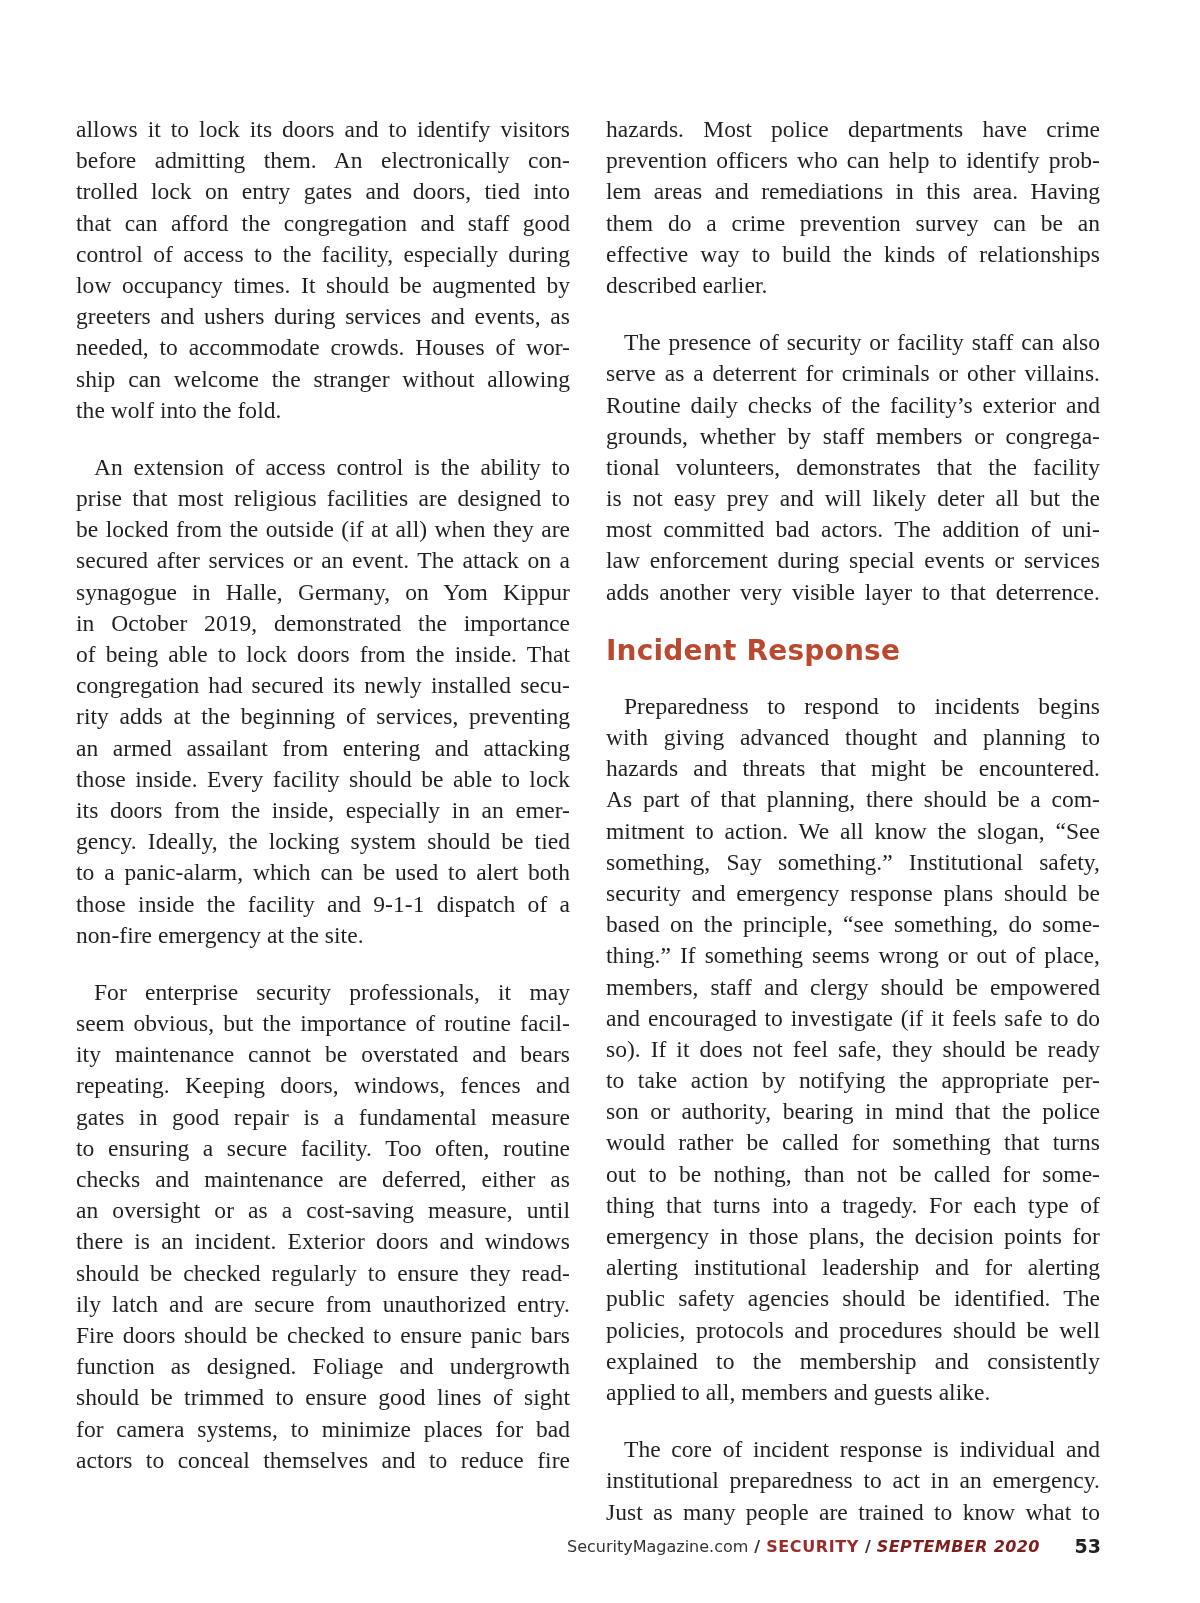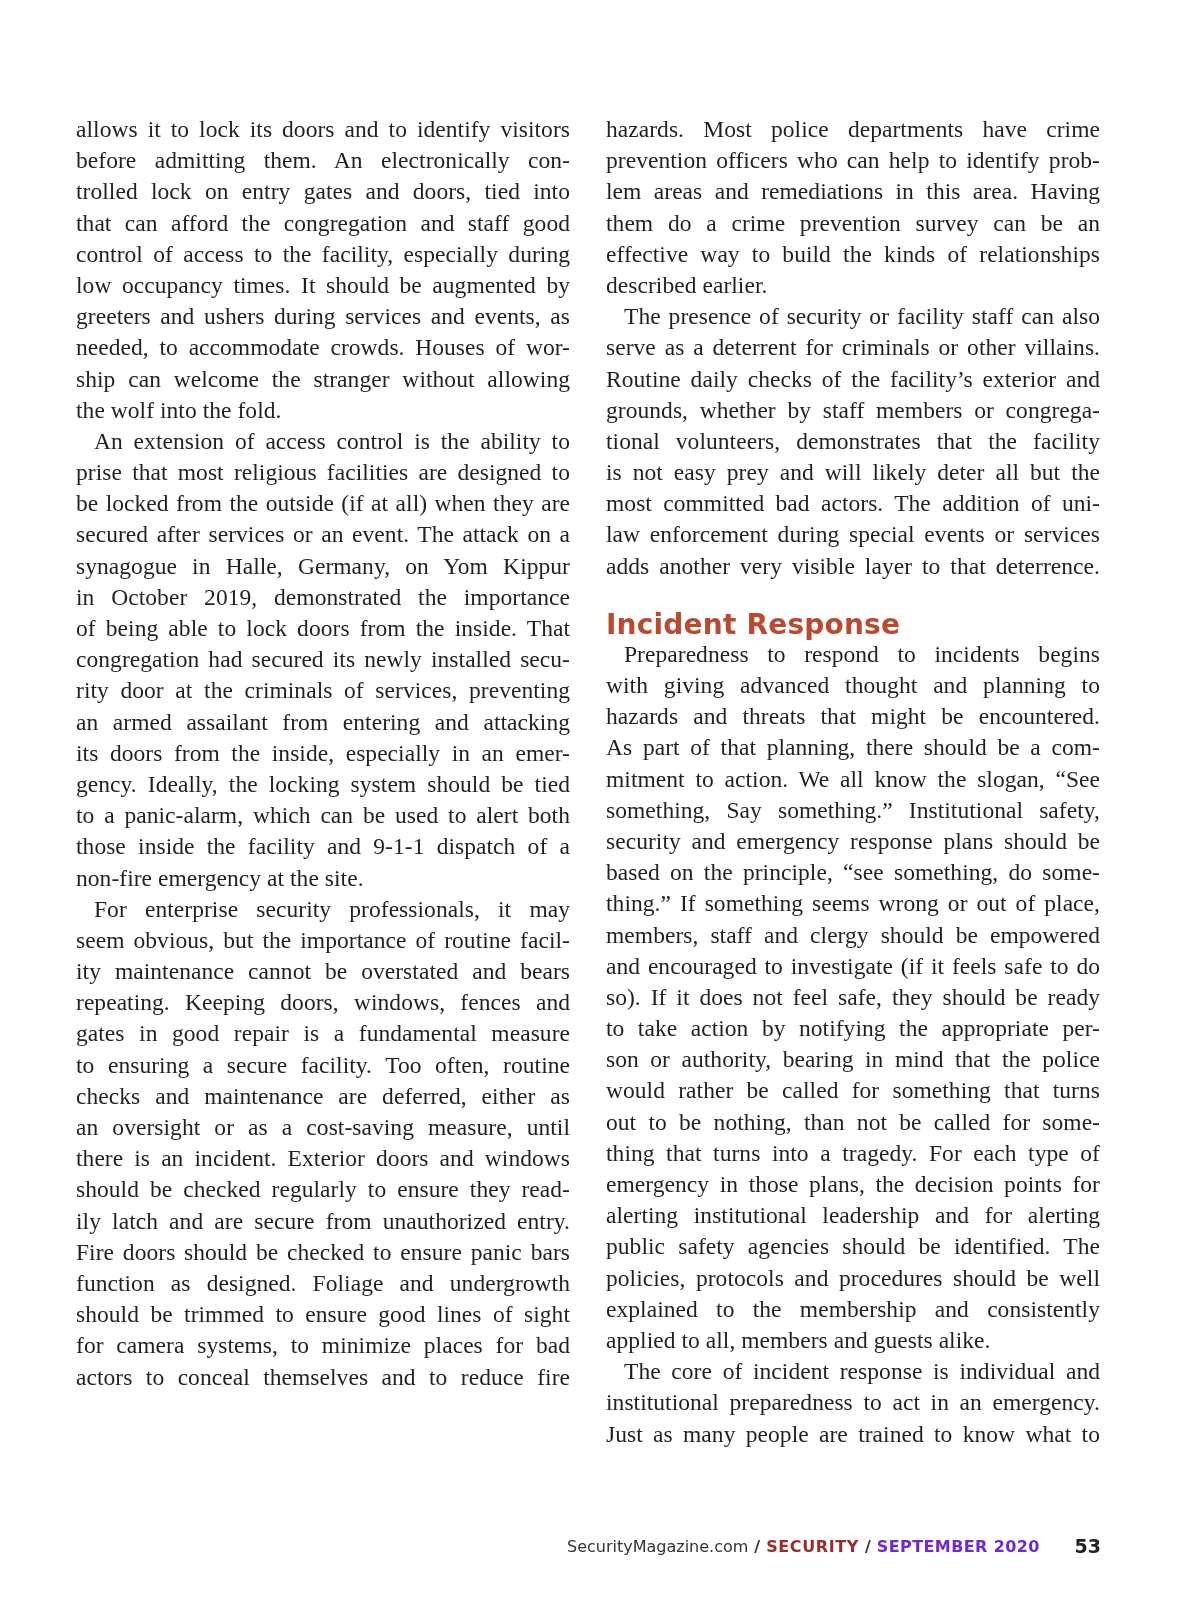--- a/index.html
+++ b/index.html
@@ -30,20 +30,21 @@
       white-space: nowrap;
       text-align: justify;
       text-align-last: justify;
       letter-spacing: 0.05px;
     }
     .line.last {
       text-align-last: left;
     }
     .line.indent {
       padding-left: 18px;
+      margin-top: 26px;
     }
     .heading {
       display: block;
       font-family: "DejaVu Sans", "Liberation Sans", sans-serif;
       font-weight: bold;
       font-size: 28px;
       color: #b94a30;
       height: 34px;
       line-height: 34px;
       margin-top: 26px;
@@ -71,22 +72,23 @@
       color: #333333;
       padding: 0 6px;
     }
     .footer .brand {
       font-weight: bold;
       color: #9b2a2a;
       letter-spacing: 0.6px;
     }
     .footer .issue {
       font-weight: bold;
-      color: #6d28d9;
+      color: #7f1d1d;
       letter-spacing: 0.4px;
+      font-style: italic;
     }
     .footer .page-num {
       position: absolute;
       right: 6px;
       top: -1px;
       font-weight: bold;
       font-size: 19px;
       color: #222222;
     }
   </style>
@@ -110,22 +112,23 @@
 
   <div>
     <span class="line indent">An extension of access control is the ability to</span>
     <span class="line">prise that most religious facilities are designed to</span>
     <span class="line">be locked from the outside (if at all) when they are</span>
     <span class="line">secured after services or an event. The attack on a</span>
     <span class="line">synagogue in Halle, Germany, on Yom Kippur</span>
     <span class="line">in October 2019, demonstrated the importance</span>
     <span class="line">of being able to lock doors from the inside. That</span>
     <span class="line">congregation had secured its newly installed secu-</span>
-    <span class="line">rity door at the criminals of services, preventing</span>
+    <span class="line">rity adds at the beginning of services, preventing</span>
     <span class="line">an armed assailant from entering and attacking</span>
+    <span class="line">those inside. Every facility should be able to lock</span>
     <span class="line">its doors from the inside, especially in an emer-</span>
     <span class="line">gency. Ideally, the locking system should be tied</span>
     <span class="line">to a panic-alarm, which can be used to alert both</span>
     <span class="line">those inside the facility and 9-1-1 dispatch of a</span>
     <span class="line last">non-fire emergency at the site.</span>
   </div>
 
   <div>
     <span class="line indent">For enterprise security professionals, it may</span>
     <span class="line">seem obvious, but the importance of routine facil-</span>

